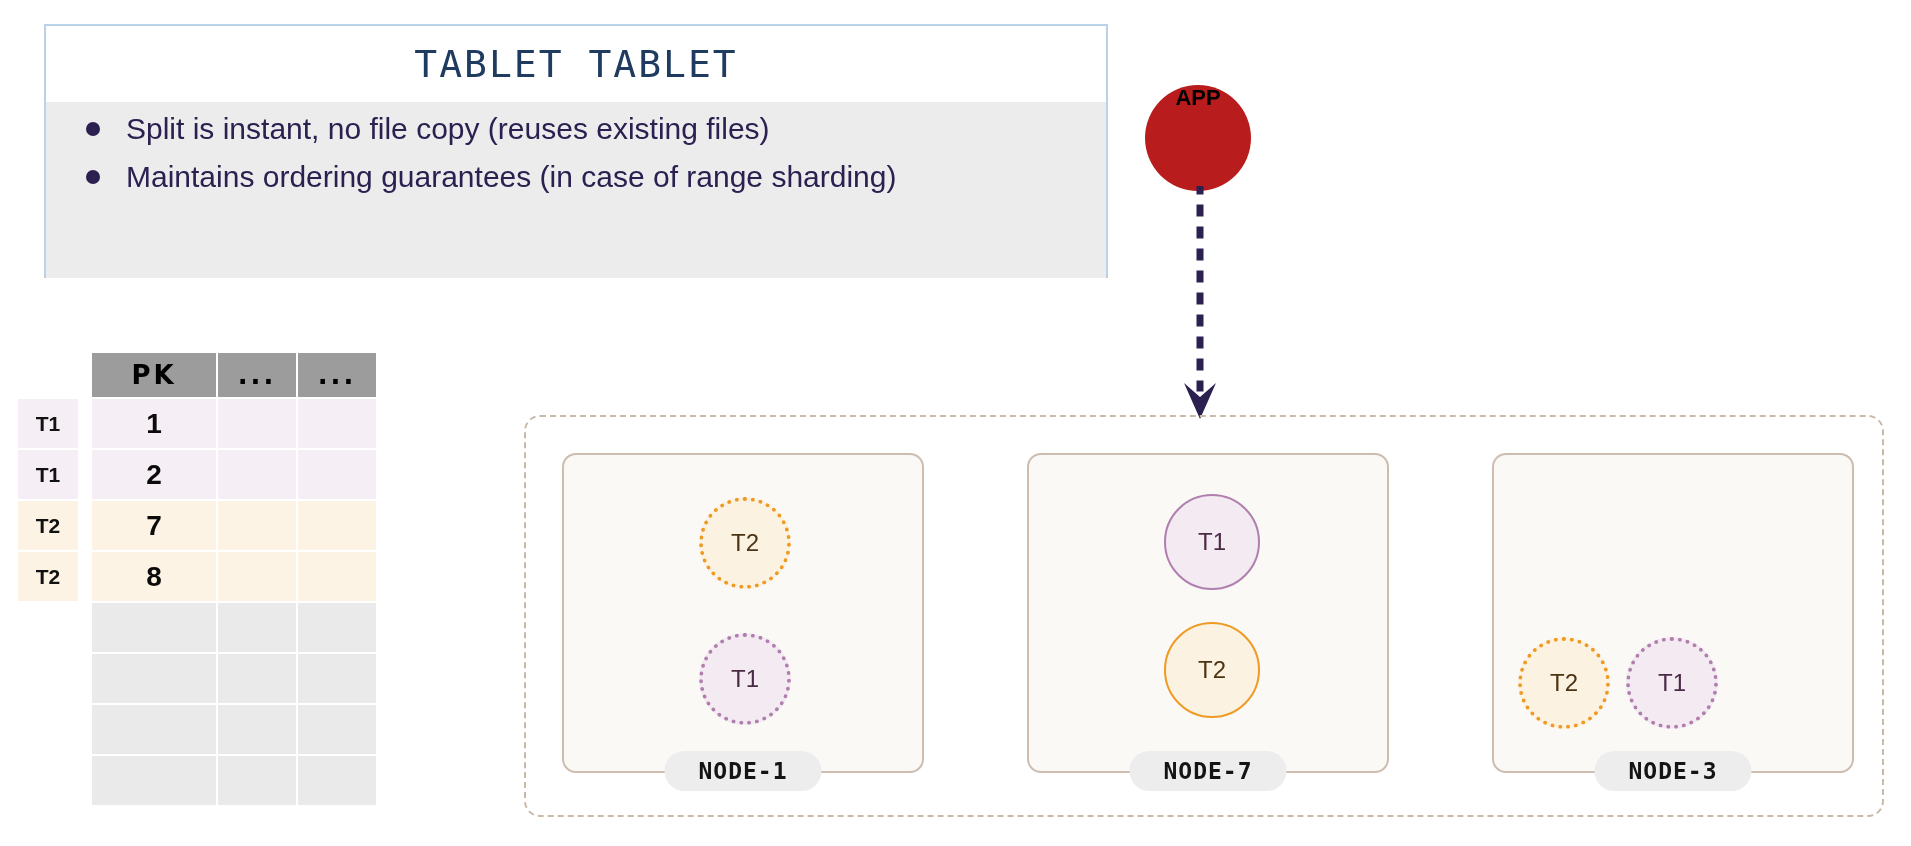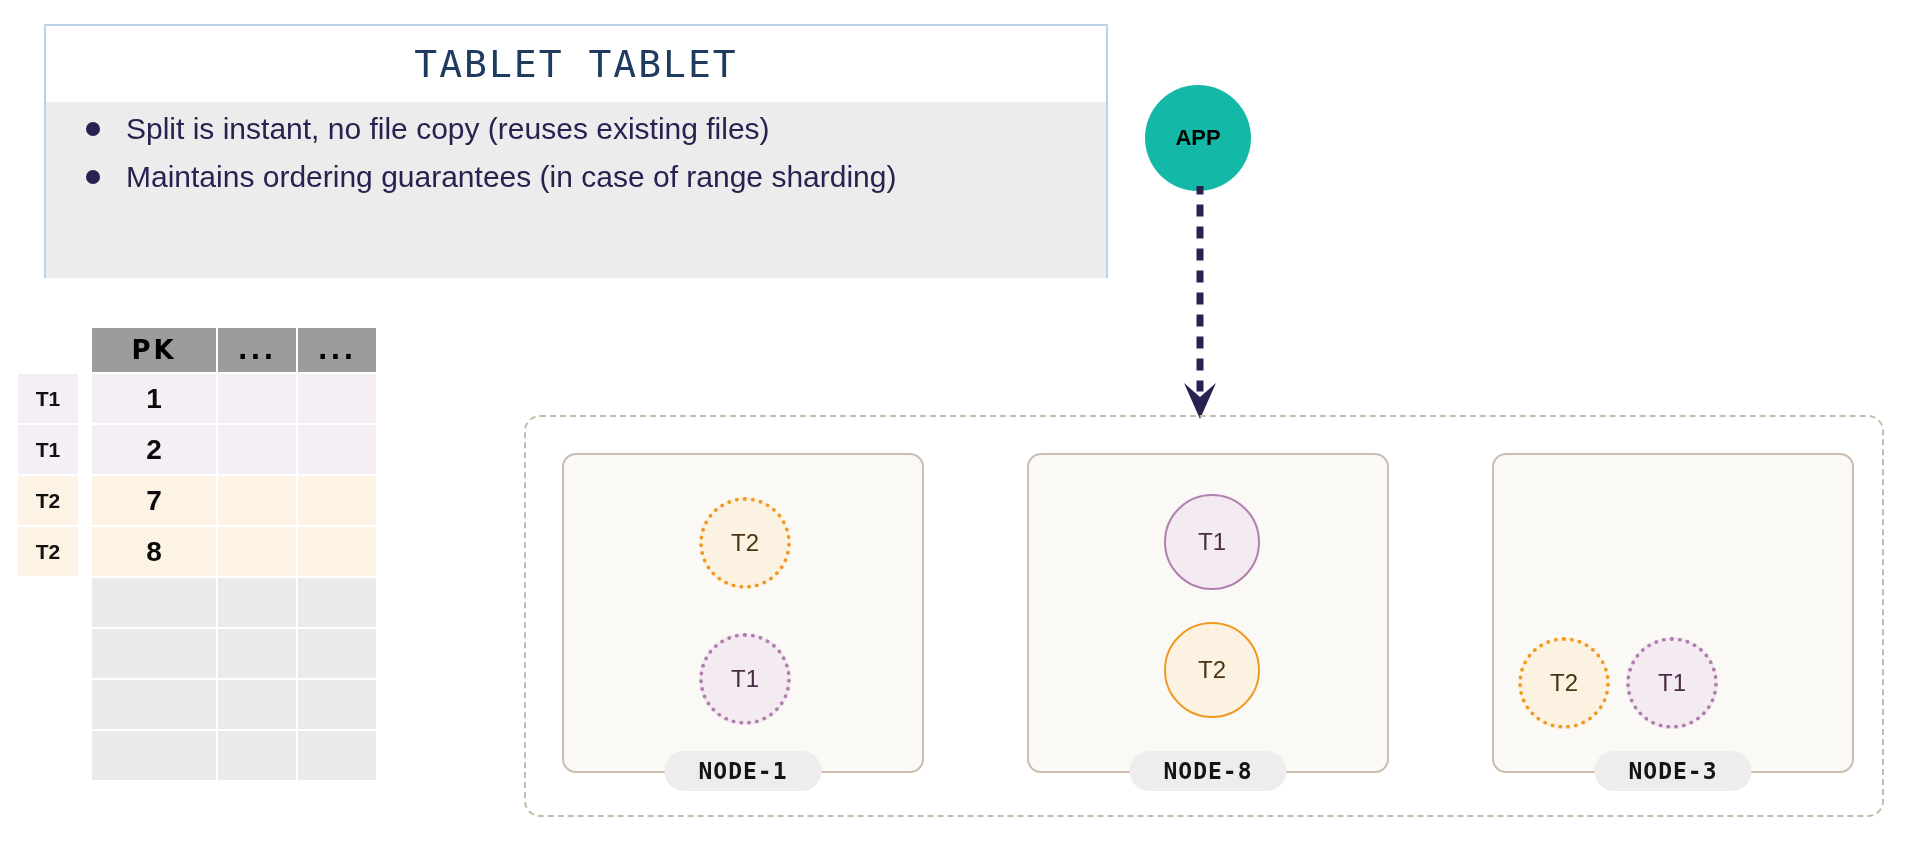--- a/index.html
+++ b/index.html
@@ -50,21 +50,21 @@
     width: 14px; height: 14px;
     border-radius: 50%;
     background: #2b2050;
     margin: 16px 26px 0 14px;
   }
   .bullet-text { flex: 1 1 auto; }
 
   
   #table-wrap {
     position: absolute;
-    left: 18px; top: 328px;
+    left: 18px; top: 353px;
     width: 400px;
   }
   .tbl {
     position: relative;
   }
   .trow {
     display: flex;
     align-items: stretch;
     height: 49px;
     margin-bottom: 2px;
@@ -105,23 +105,23 @@
   .rt1 .cell { background: #f5eef4; }
   .rt2 .cell { background: #fcf3e4; }
   .rempty .cell { background: #eaeaea; }
 
   
   #app-circle {
     position: absolute;
     left: 1145px; top: 85px;
     width: 106px; height: 106px;
     border-radius: 50%;
-    background: #14b8a6;
-    display: flex;
-    align-items: center;
+    background: #b91c1c;
+    display: flex;
+    align-items: flex-start;
     justify-content: center;
     font-weight: bold;
     font-size: 22px;
     color: #000000;
   }
   #app-arrow {
     position: absolute;
     left: 1170px; top: 186px;
     width: 60px; height: 235px;
   }
@@ -290,21 +290,21 @@
     <div class="node-label">NODE-1</div>
   </div>
 
   <div class="node" id="node-2">
     <div class="tablet solid t1" id="n2-t1">
       <span>T1</span>
     </div>
     <div class="tablet solid t2" id="n2-t2">
       <span>T2</span>
     </div>
-    <div class="node-label">NODE-8</div>
+    <div class="node-label">NODE-7</div>
   </div>
 
   <div class="node" id="node-3">
     <div class="tablet dotted t2" id="n3-t2">
       <span>T2</span>
     </div>
     <div class="tablet dotted t1" id="n3-t1">
       <span>T1</span>
     </div>
     <div class="node-label">NODE-3</div>

